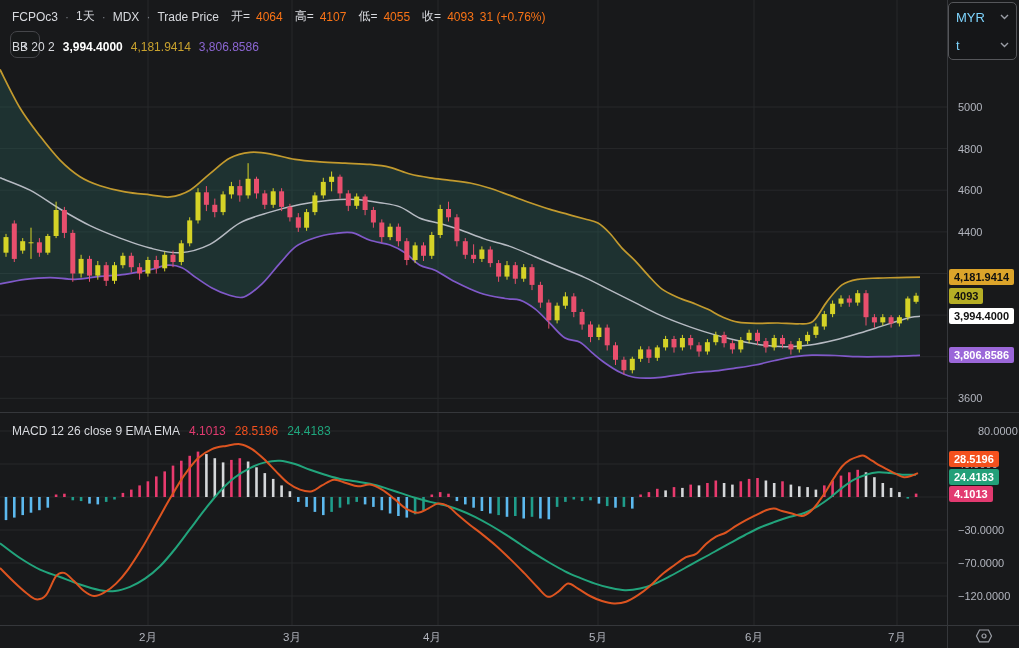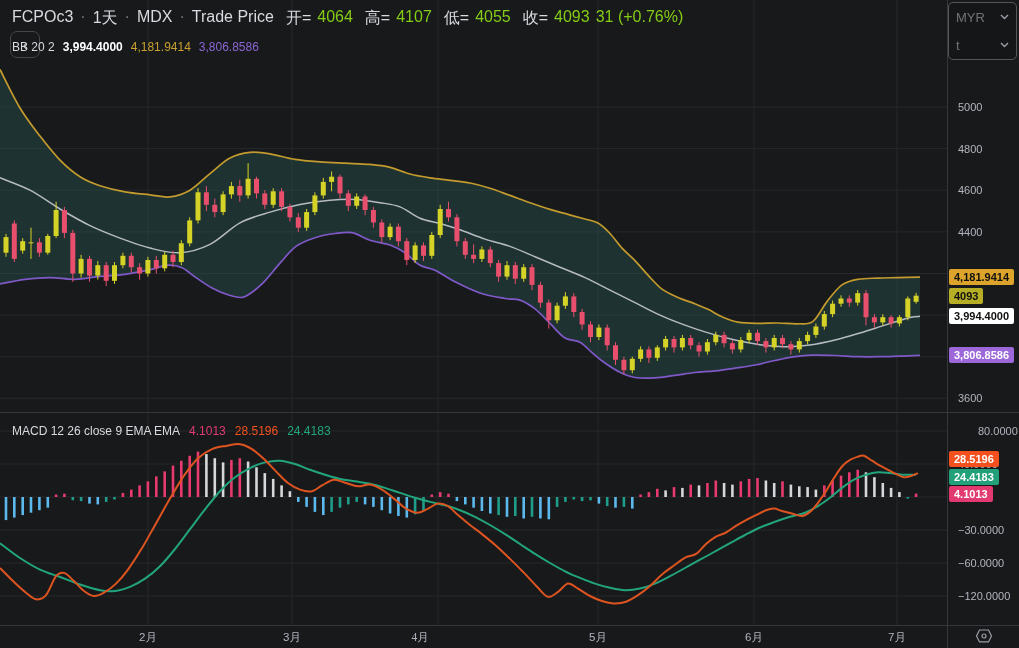--- a/index.html
+++ b/index.html
@@ -1,39 +1,39 @@
 <!DOCTYPE html>
 <html><head>
 <meta charset="utf-8">
 <style>
   html,body{margin:0;padding:0;background:#101113;}
   .stage{position:relative;width:1019px;height:648px;background:#18191b;overflow:hidden;
          font-family:"Liberation Sans","DejaVu Sans",sans-serif;}
   svg.chart{position:absolute;left:0;top:0;}
-  .hdr{position:absolute;left:12px;top:8px;display:flex;gap:6px;
-       font-size:16px;color:#d8dadf;white-space:nowrap;z-index:6;}
+  .hdr{position:absolute;left:12px;top:8px;display:flex;align-items:center;gap:6px;
+       font-size:12px;color:#d8dadf;white-space:nowrap;z-index:6;}
   .hdr .sep{color:#787b82;margin:0 1px;}
-  .hdr .val{color:#84cc16;}
+  .hdr .val{color:#f97316;}
   .hdr .lbl{color:#d8dadf;margin-left:6px;}
   .backbtn{position:absolute;left:10px;top:31px;width:28px;height:25px;border:1px solid #45464a;
            border-radius:7px;display:flex;align-items:center;justify-content:center;color:#c9cbd0;
            font-size:15px;line-height:1;z-index:6;cursor:pointer;background:rgba(24,25,27,.6);}
   .bbrow{position:absolute;left:12px;top:40px;display:flex;align-items:center;gap:8px;
          font-size:12px;color:#d8dadf;z-index:6;white-space:nowrap;}
   .bbrow .basis{color:#ffffff;font-weight:bold;}
   .bbrow .up{color:#c9a22e;}
   .bbrow .lo{color:#8b66d2;}
   .macdrow{position:absolute;left:12px;top:424px;display:flex;align-items:center;gap:9px;
            font-size:12px;color:#d8dadf;z-index:6;white-space:nowrap;}
   .macdrow .hv{color:#e23a70;}
   .macdrow .mv{color:#f4511e;}
   .macdrow .sv{color:#1fa67d;}
   .curbox{position:absolute;left:948px;top:2px;width:67px;height:56px;border:1px solid #55565a;
           border-radius:5px;z-index:7;display:flex;flex-direction:column;background:#151618;}
-  .currow{flex:1;display:flex;align-items:center;padding:0 7px;color:#737373;font-size:13px;cursor:pointer;}
+  .currow{flex:1;display:flex;align-items:center;padding:0 7px;color:#7dd3fc;font-size:13px;cursor:pointer;}
   .currow .cv{flex:1;}
   .axis-strip{position:absolute;z-index:3;}
   .tick{position:absolute;left:11px;transform:translateY(-50%);font-size:11px;color:#b2b5be;white-space:nowrap;}
   .chip{position:absolute;left:2px;transform:translateY(-50%);font-size:11px;font-weight:bold;
         padding:2px 5px;border-radius:2px;white-space:nowrap;z-index:5;}
   .month{position:absolute;top:50%;transform:translate(-50%,-50%);font-size:11.5px;color:#b2b5be;}
   .watermark{position:absolute;left:880px;top:588px;font-size:31px;letter-spacing:1px;color:#e6e9ee;
              z-index:8;font-weight:500;}
   .hexbtn{position:absolute;left:971px;top:626px;width:26px;height:20px;display:flex;align-items:center;
           justify-content:center;z-index:9;cursor:pointer;}
@@ -477,31 +477,31 @@
       <div class="chip" style="top: 296px; background: rgb(182, 174, 37); color: rgb(16, 16, 16);">4093</div>
       <div class="chip" style="top: 316px; background: rgb(255, 255, 255); color: rgb(16, 16, 16);">3,994.4000</div>
       <div class="chip" style="top: 355px; background: rgb(155, 103, 217); color: rgb(255, 255, 255);">3,806.8586</div>
     </div>
 
   <div class="axis-strip" id="macdAxis" style="left:947px;top:413px;width:72px;height:212px;">
       <div class="tick" style="top: 18px; margin-left: 20px;">80.0000</div>
       <div class="tick" style="top: 51px;">40.0000</div>
       <div class="tick" style="top: 84px;">0.0000</div>
       <div class="tick" style="top: 117px;">−30.0000</div>
-      <div class="tick" style="top: 150px;">−60.0000</div>
+      <div class="tick" style="top: 150px;">−70.0000</div>
       <div class="tick" style="top: 183px;">−120.0000</div>
       <div class="chip" style="top: 46px; background: rgb(244, 81, 30); color: rgb(255, 255, 255);">28.5196</div>
       <div class="chip" style="top: 64px; background: rgb(34, 160, 121); color: rgb(255, 255, 255);">24.4183</div>
       <div class="chip" style="top: 81px; background: rgb(226, 58, 112); color: rgb(255, 255, 255);">4.1013</div>
     </div>
 
   <div class="axis-strip" id="timeAxis" style="left:0;top:625px;width:947px;height:23px;">
       <div class="month" style="left: 148px;">2月</div>
       <div class="month" style="left: 292px;">3月</div>
-      <div class="month" style="left: 420px; font-family: Liberation Serif, serif;">4月</div>
+      <div class="month" style="left: 432px;">4月</div>
       <div class="month" style="left: 598px;">5月</div>
       <div class="month" style="left: 754px;">6月</div>
       <div class="month" style="left: 897px;">7月</div>
     </div>
 
 
   <div class="hexbtn">
     <svg width="18" height="16" viewBox="0 0 18 16">
       <path d="M4.5 1.5h9l3 6.5-3 6.5h-9l-3-6.5z" fill="none" stroke="#9b9ea6" stroke-width="1.2" transform="scale(1,0.92) translate(0,0.6)"></path>
       <circle cx="9" cy="8" r="2" fill="none" stroke="#9b9ea6" stroke-width="1.2"></circle>

